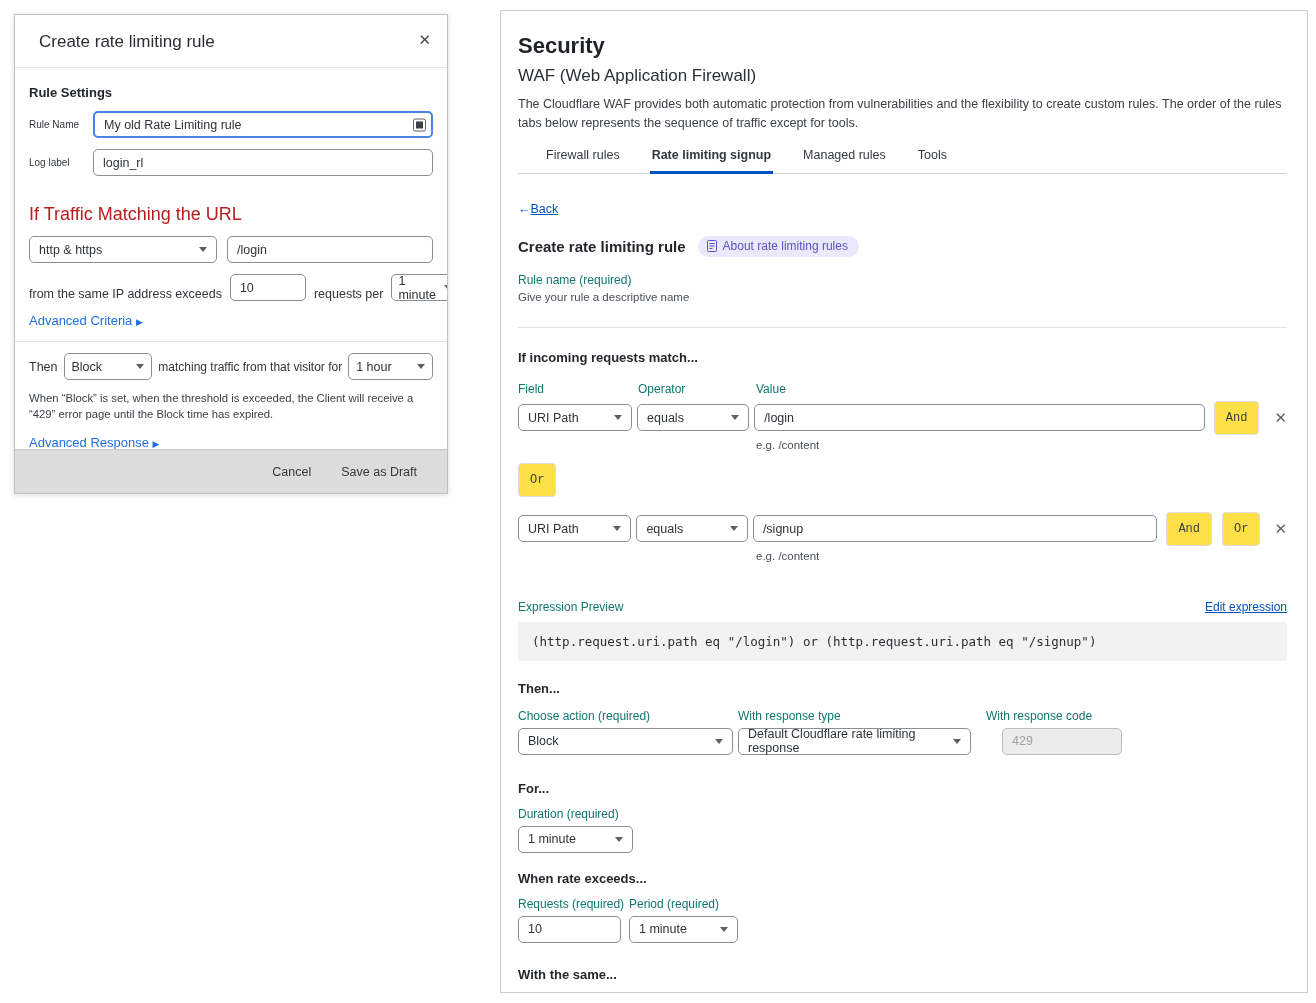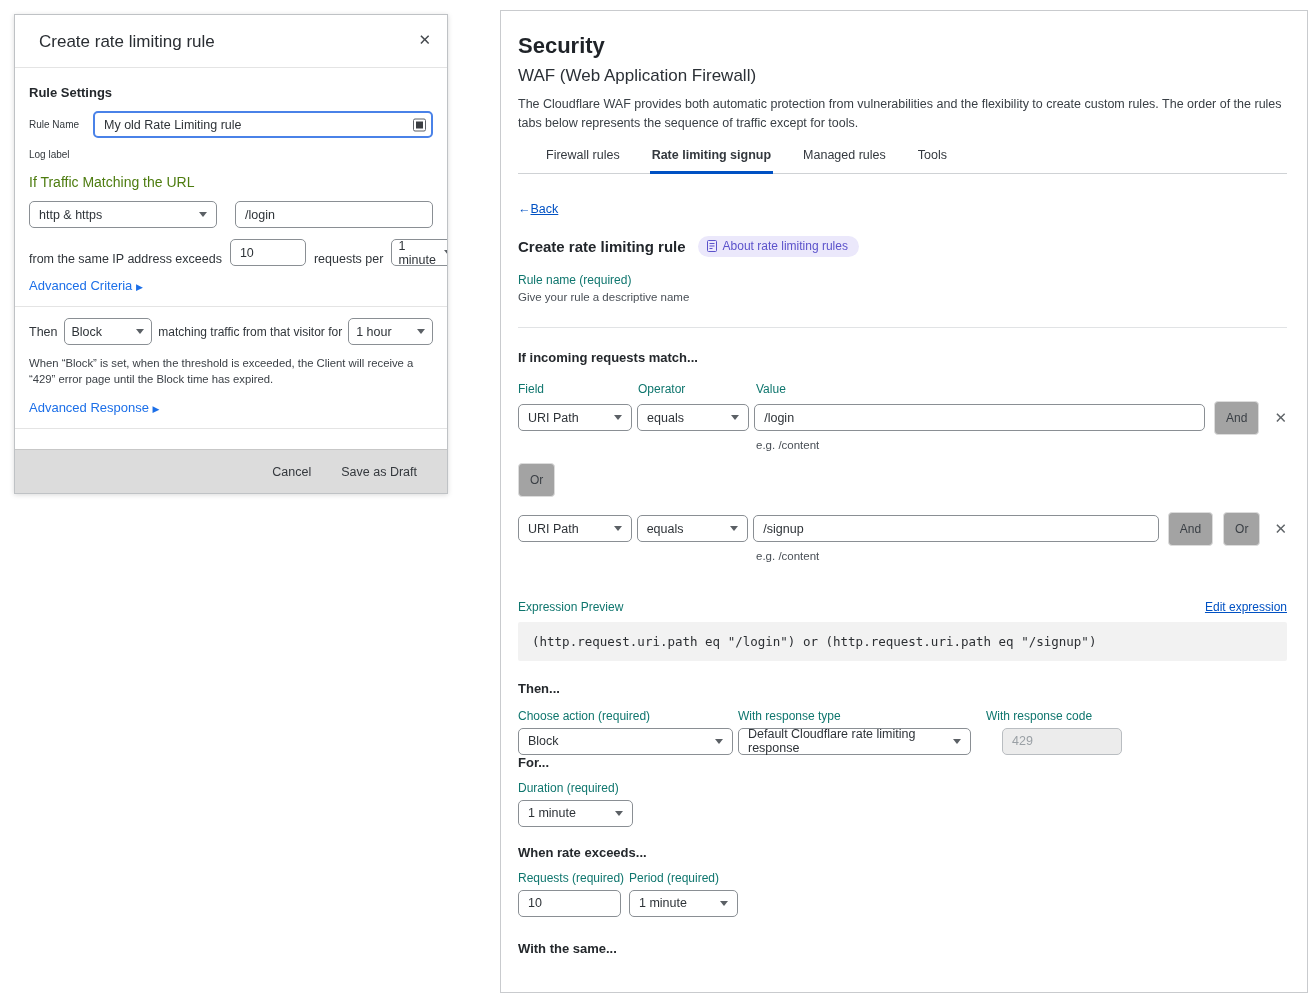--- a/index.html
+++ b/index.html
@@ -9,23 +9,23 @@
   
   .select { display:flex; align-items:center; justify-content:space-between;
     border:1px solid #8a8f94; border-radius:5px; height:27px; padding:0 9px;
     font-size:12.5px; color:#2e3338; background:#fff; cursor:pointer; }
   .caret { width:0; height:0; border-left:4px solid transparent;
     border-right:4px solid transparent; border-top:5px solid #5b6065; margin-left:8px; flex:none; }
   .tinput { border:1px solid #8a8f94; border-radius:5px; height:27px; padding:0 9px;
     font-size:12.5px; color:#2e3338; background:#fff; width:100%;
     font-family:"Liberation Sans", sans-serif; }
   .tinput:disabled { background:#ececec; border-color:#b9bdc1; color:#9aa0a5; }
-  .gbtn { background:#a3a3a3; border:1px solid #dcdcdc; border-radius:4px;
+  .gbtn { background:#fde047; border:1px solid #dcdcdc; border-radius:4px;
     height:34px; padding:0 11px; font-size:12px; color:#3a3f45; cursor:pointer;
-    font-family:Liberation Sans, sans-serif; }
+    font-family:Liberation Mono, monospace; }
   .xicon { color:#5f6468; font-size:15px; cursor:pointer; line-height:25px; }
   .field-label { font-size:12px; color:#0f766e; }
   .helper { font-size:11.5px; color:#494f56; margin-top:4px; }
   .sec-title { font-size:13px; font-weight:bold; color:#24282c; }
   .input-wrap { position:relative; }
   .autofill-icon { position:absolute; right:7px; top:50%; transform:translateY(-50%);
     width:13px; height:13px; border:1px solid #5d6065; border-radius:2px;
     display:flex; align-items:flex-start; justify-content:center; background:#fff; }
   .autofill-icon i { display:block; width:7px; height:7px; background:#3c3f43; margin-top:2px; }
 
@@ -91,25 +91,26 @@
       <span class="input-wrap" style="flex:1;">
         <input class="tinput focused" value="My old Rate Limiting rule" style="">
         <span class="autofill-icon">
             <i></i>
           </span>
       </span>
     </div>
 
     <div class="m-row">
       <span class="lbl">Log label</span>
-    </div>
-
-    <div style="margin-top:14px; font-size:14px; color:#4d7c0f;">If Traffic Matching the URL</div>
-
-    <div class="m-row" style="gap:18px;">
+      <input class="tinput" style="flex: 1 1 0%;" value="login_rl">
+    </div>
+
+    <div style="margin-top:28px; font-size:18px; color:#b91c1c;">If Traffic Matching the URL</div>
+
+    <div class="m-row" style="gap:10px;">
       <div class="select" style="width:188px;">
         <span>http &amp; https</span>
         <span class="caret"></span>
       </div>
       <input class="tinput" style="flex: 1 1 0%;" value="/login">
     </div>
 
     <div class="m-row" style="gap:8px;align-items:flex-end;">
       <span style="font-size:12.5px; white-space:nowrap;">from the same IP address exceeds</span>
       <input class="tinput" style="width: 76px;" value="10">
@@ -254,21 +255,21 @@
       <span class="caret"></span>
     </div>
     <div class="select" style="width:233px; margin-left:5px;">
       <span>Default Cloudflare rate limiting response</span>
       <span class="caret"></span>
     </div>
     <input class="tinput" style="width: 120px; margin-left: 31px;" disabled="" value="429">
   </div>
 
   
-  <div class="sec-title" style="">For...</div>
+  <div class="sec-title" style="margin-top:26px;">For...</div>
   <div class="field-label" style="margin-top:11px;">Duration (required)</div>
   <div class="select" style="width:115px; margin-top:5px;">
     <span>1 minute</span>
     <span class="caret"></span>
   </div>
 
   
   <div class="sec-title" style="margin-top:18px;">When rate exceeds...</div>
   <div class="cols" style="margin-top:11px;">
     <div class="field-label" style="width:111px;">Requests (required)</div>

